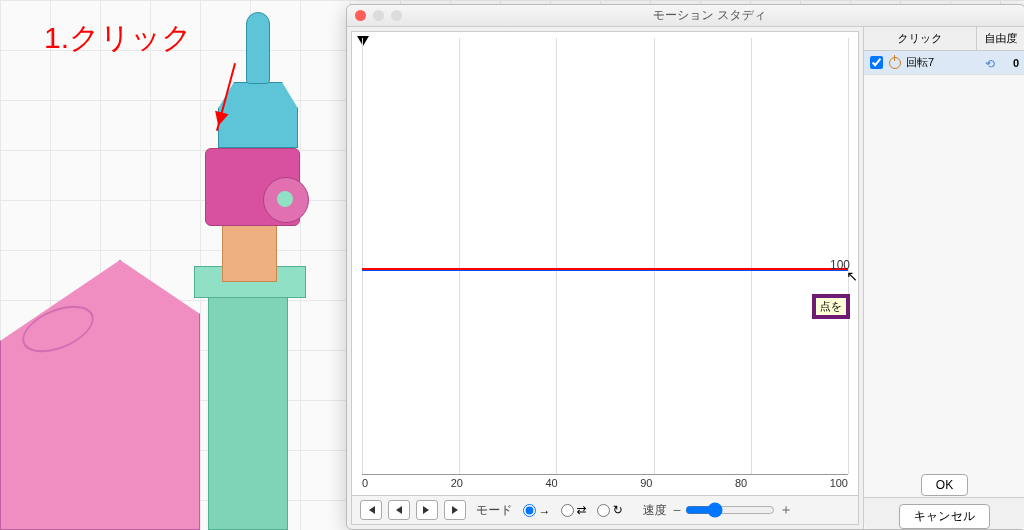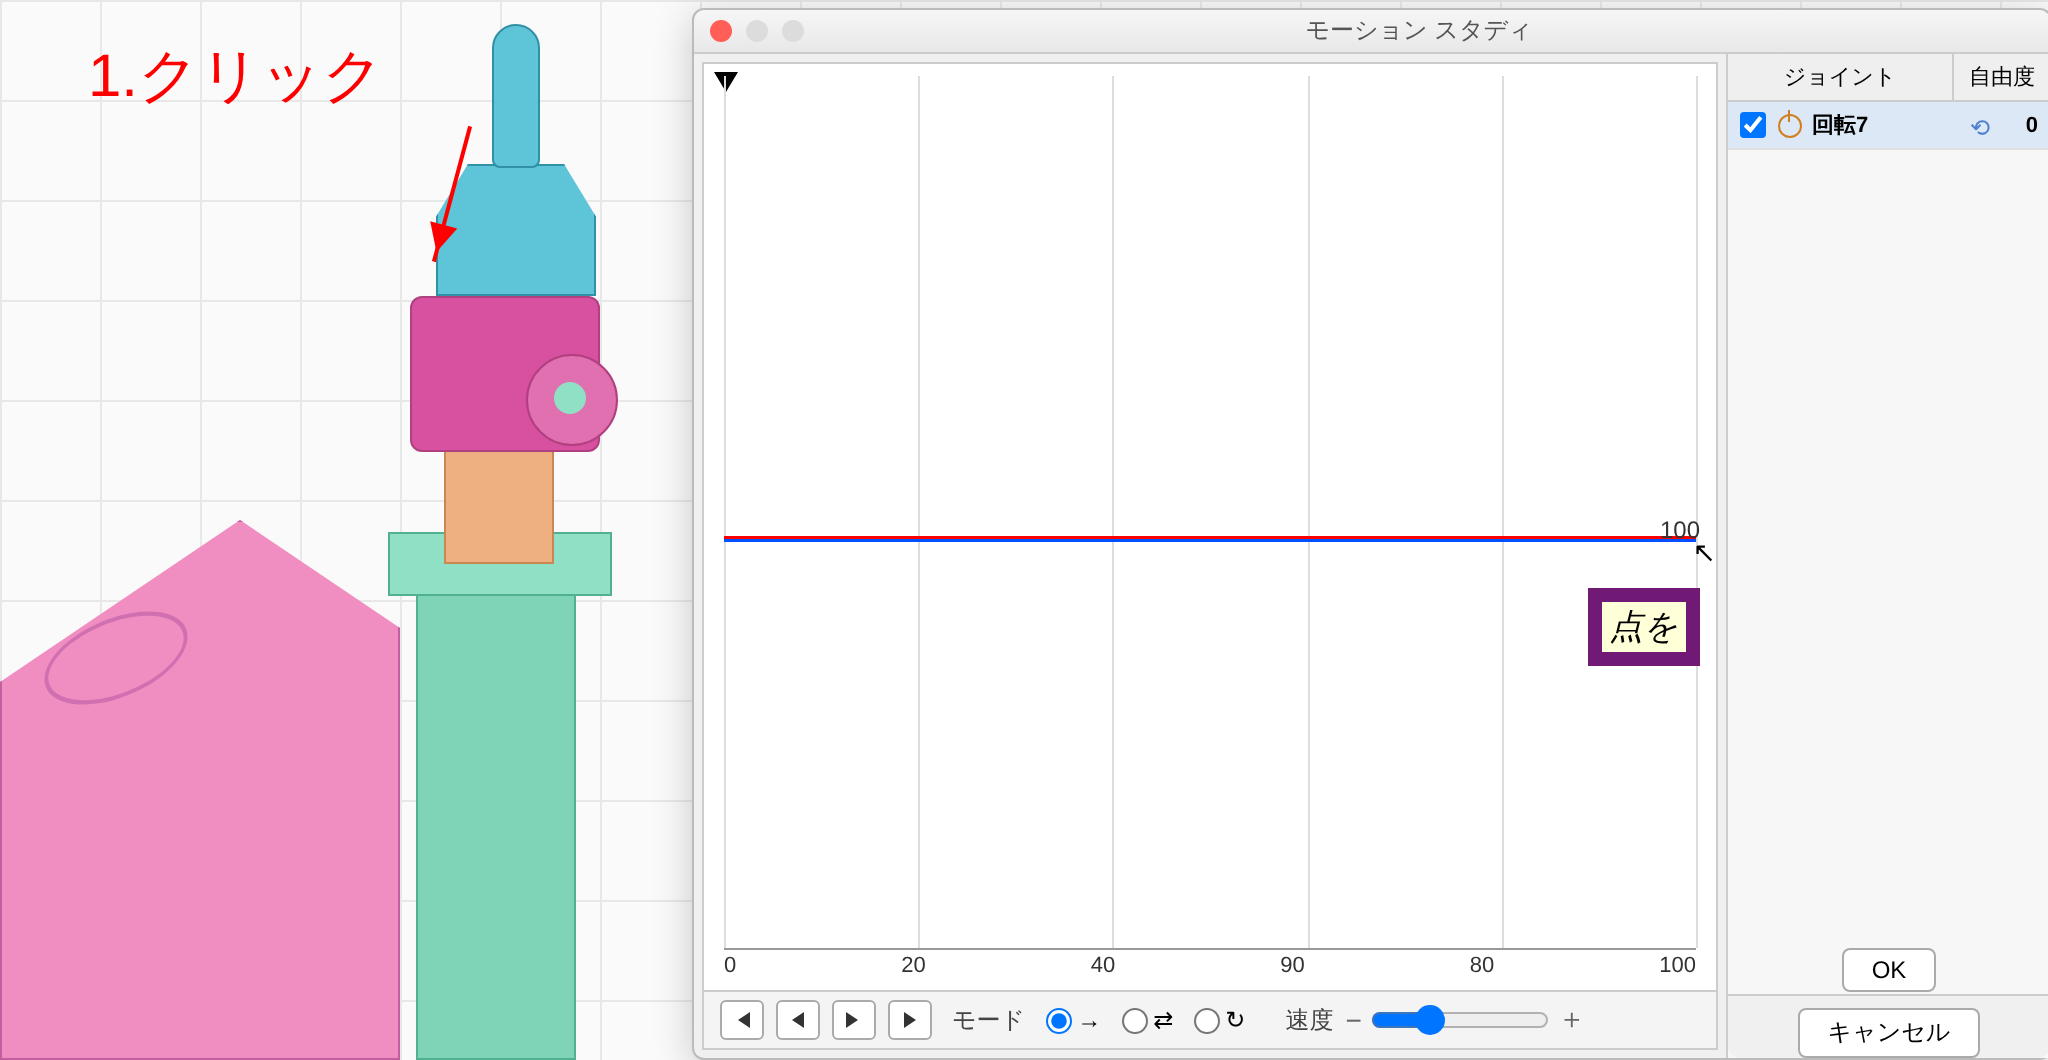--- a/index.html
+++ b/index.html
@@ -210,24 +210,23 @@
     .value-label {
       position: absolute;
       right: -2px; top: 220px;
       font-size: 12px;
       color: #333;
     }
     .tooltip-stub {
       position: absolute;
       right: -2px; top: 256px;
       background: #ffffd8;
-      border: 7px solid #701a75;
+      border: 4px solid #701a75;
       padding: 1px 4px;
-      font-size: 17px;
-      font-style: italic;
+      font-size: 11px;
     }
     .cursor-k {
       position: absolute;
       right: -10px; top: 230px;
       font-size: 14px;
     }
     .graph-axis {
       display: flex;
       justify-content: space-between;
       padding: 2px 10px 6px 10px;
@@ -296,21 +295,21 @@
       margin-right: 5px;
       position: relative;
     }
     .joint-icon::after {
       content: '';
       position: absolute;
       left: 4px; top: -3px;
       width: 1px; height: 6px;
       background: #d08020;
     }
-    .joint-row .jname { flex: 1; font-weight: bold; }
+    .joint-row .jname { flex: 1; font-weight: normal; }
     .dof-icon {
       width: 14px; height: 12px;
       margin-right: 6px;
       position: relative;
     }
     .dof-icon::before {
       content: '⟲';
       font-size: 12px;
       color: #5080d0;
     }
@@ -432,21 +431,21 @@
         <div class="slider-wrap">
           <span class="slider-btn">−</span>
           <input type="range" class="slider" min="0" max="100" value="30" style="">
           <span class="slider-btn">＋</span>
         </div>
       </div>
     </div>
 
     <div class="side-panel">
       <div class="side-header">
-        <div class="col1">ジョイント</div>
+        <div class="col1">クリック</div>
         <div class="col2">自由度</div>
       </div>
       <div class="joint-row">
         <input type="checkbox" checked="" style="">
         <span class="joint-icon"></span>
         <span class="jname">回転7</span>
         <span class="dof-icon"></span>
         <span class="jval">0</span>
       </div>
       <div class="side-spacer"></div>

